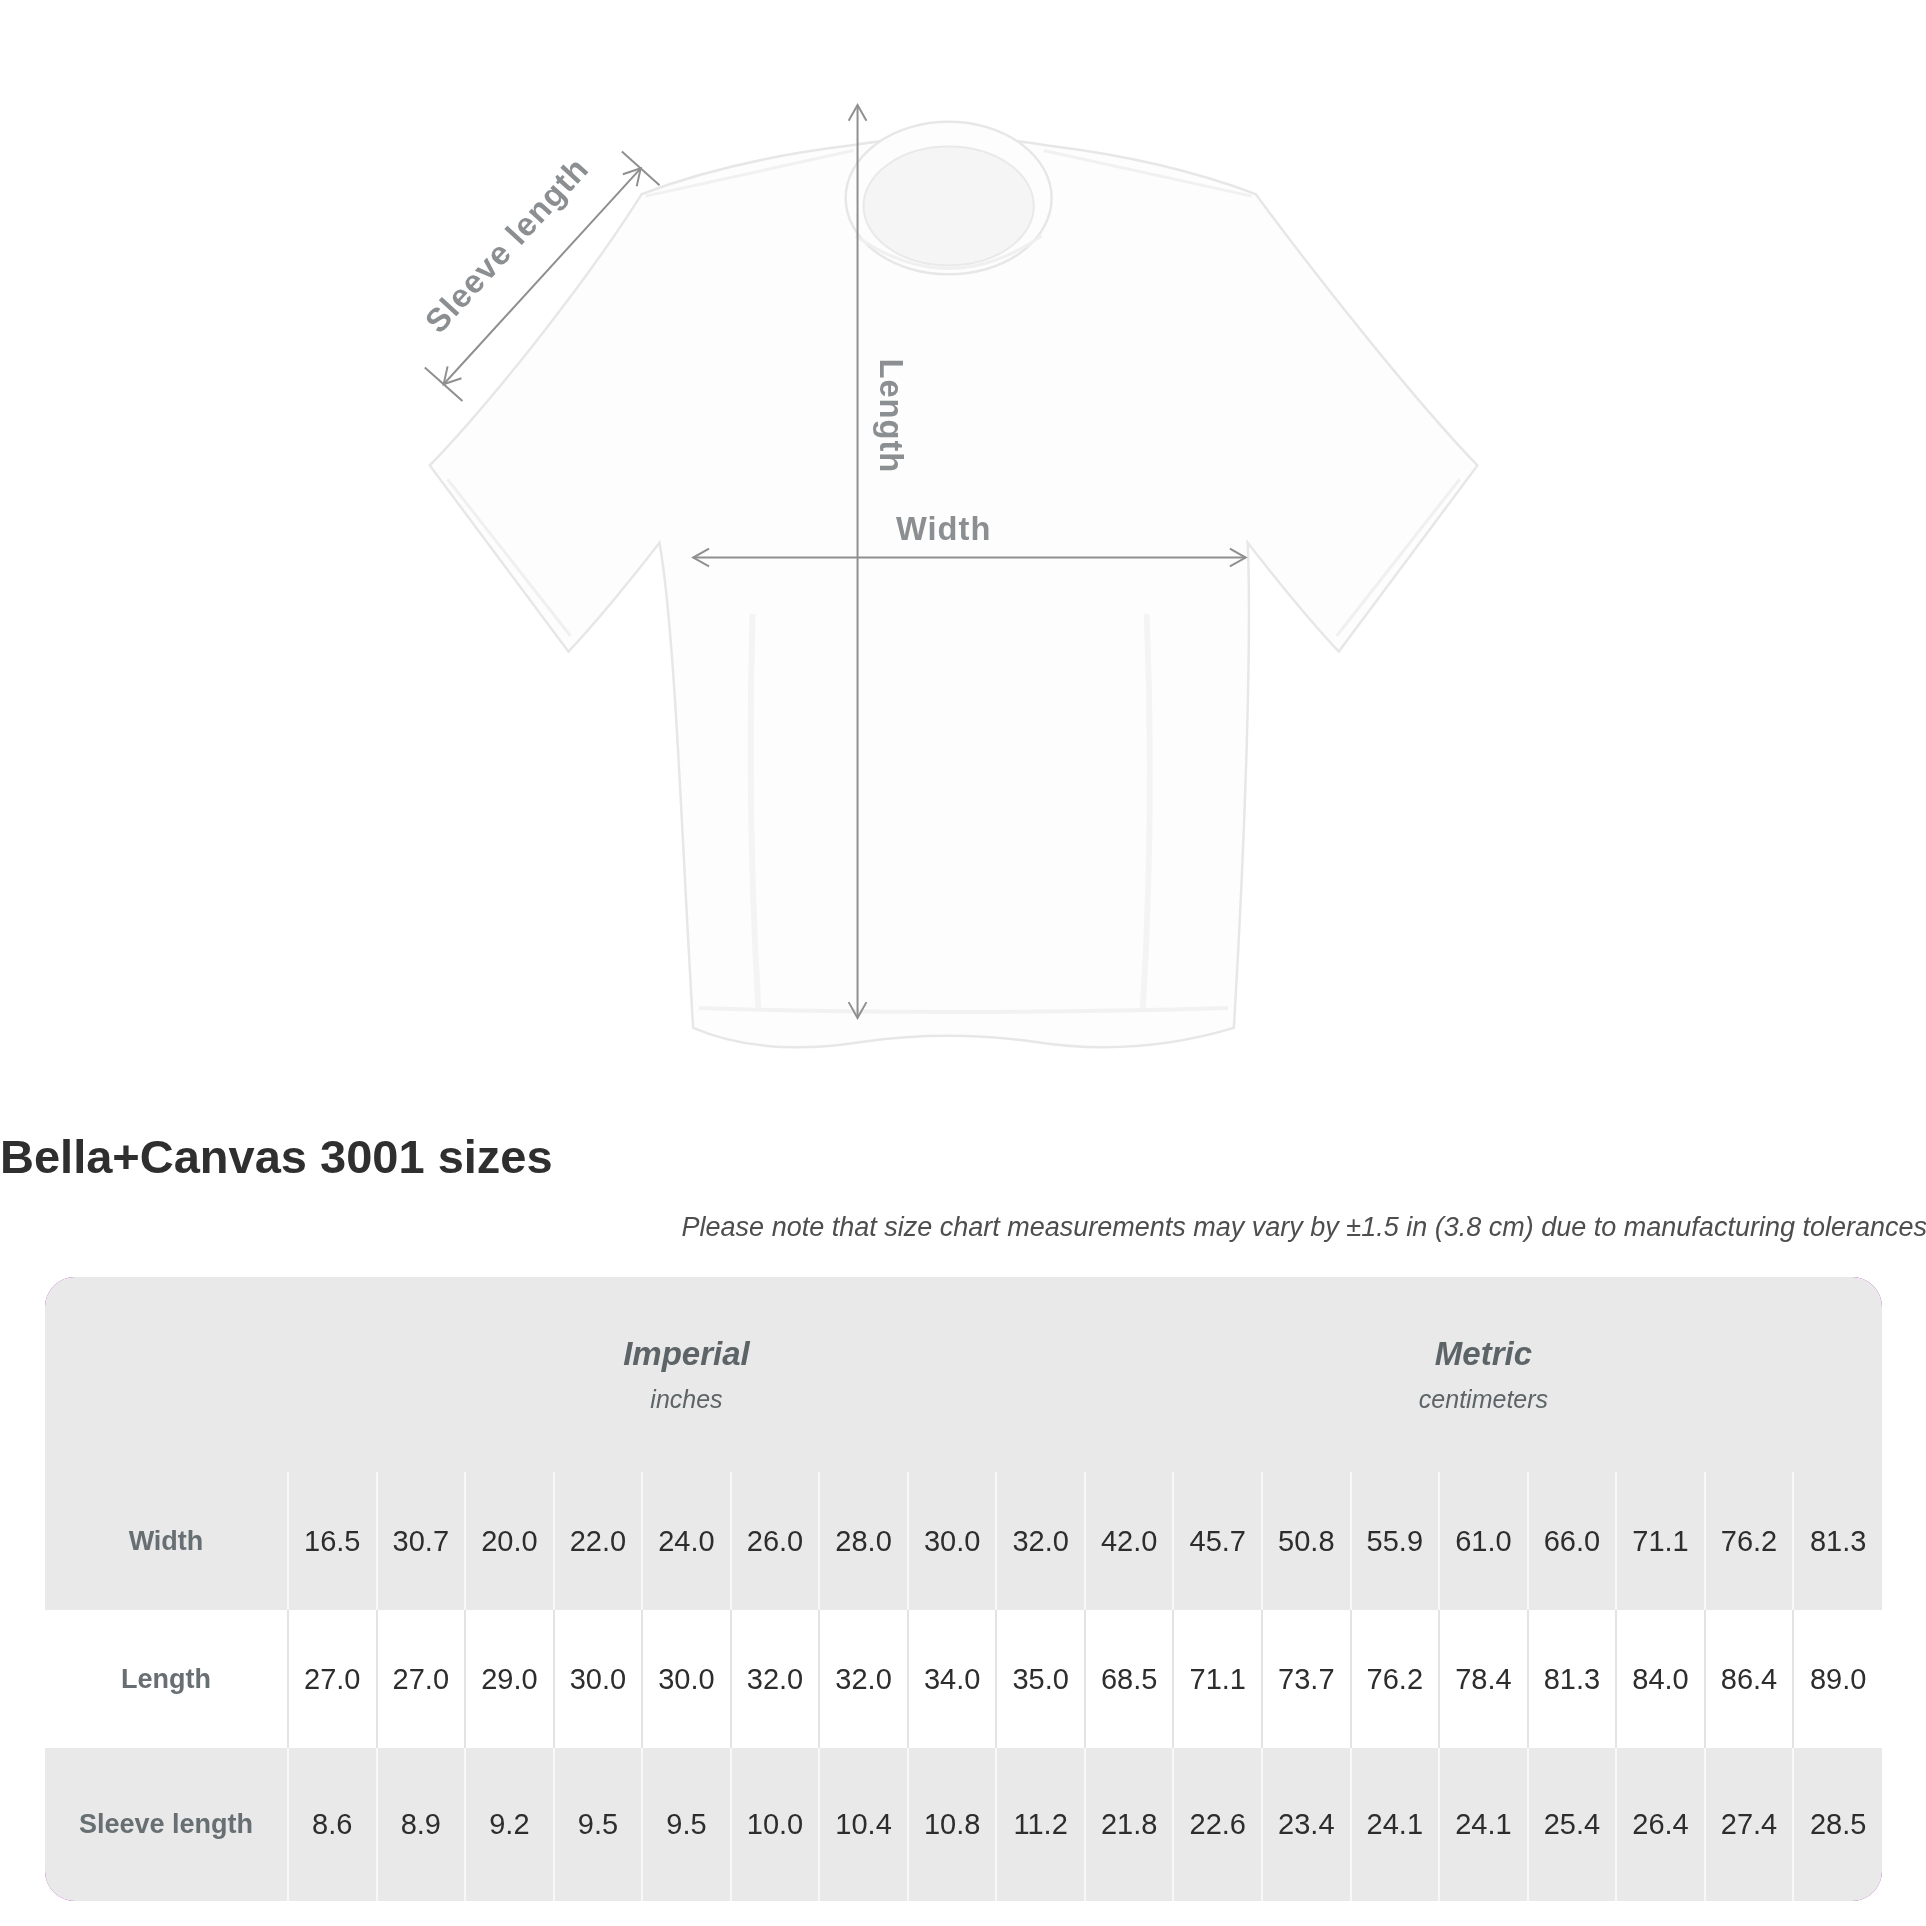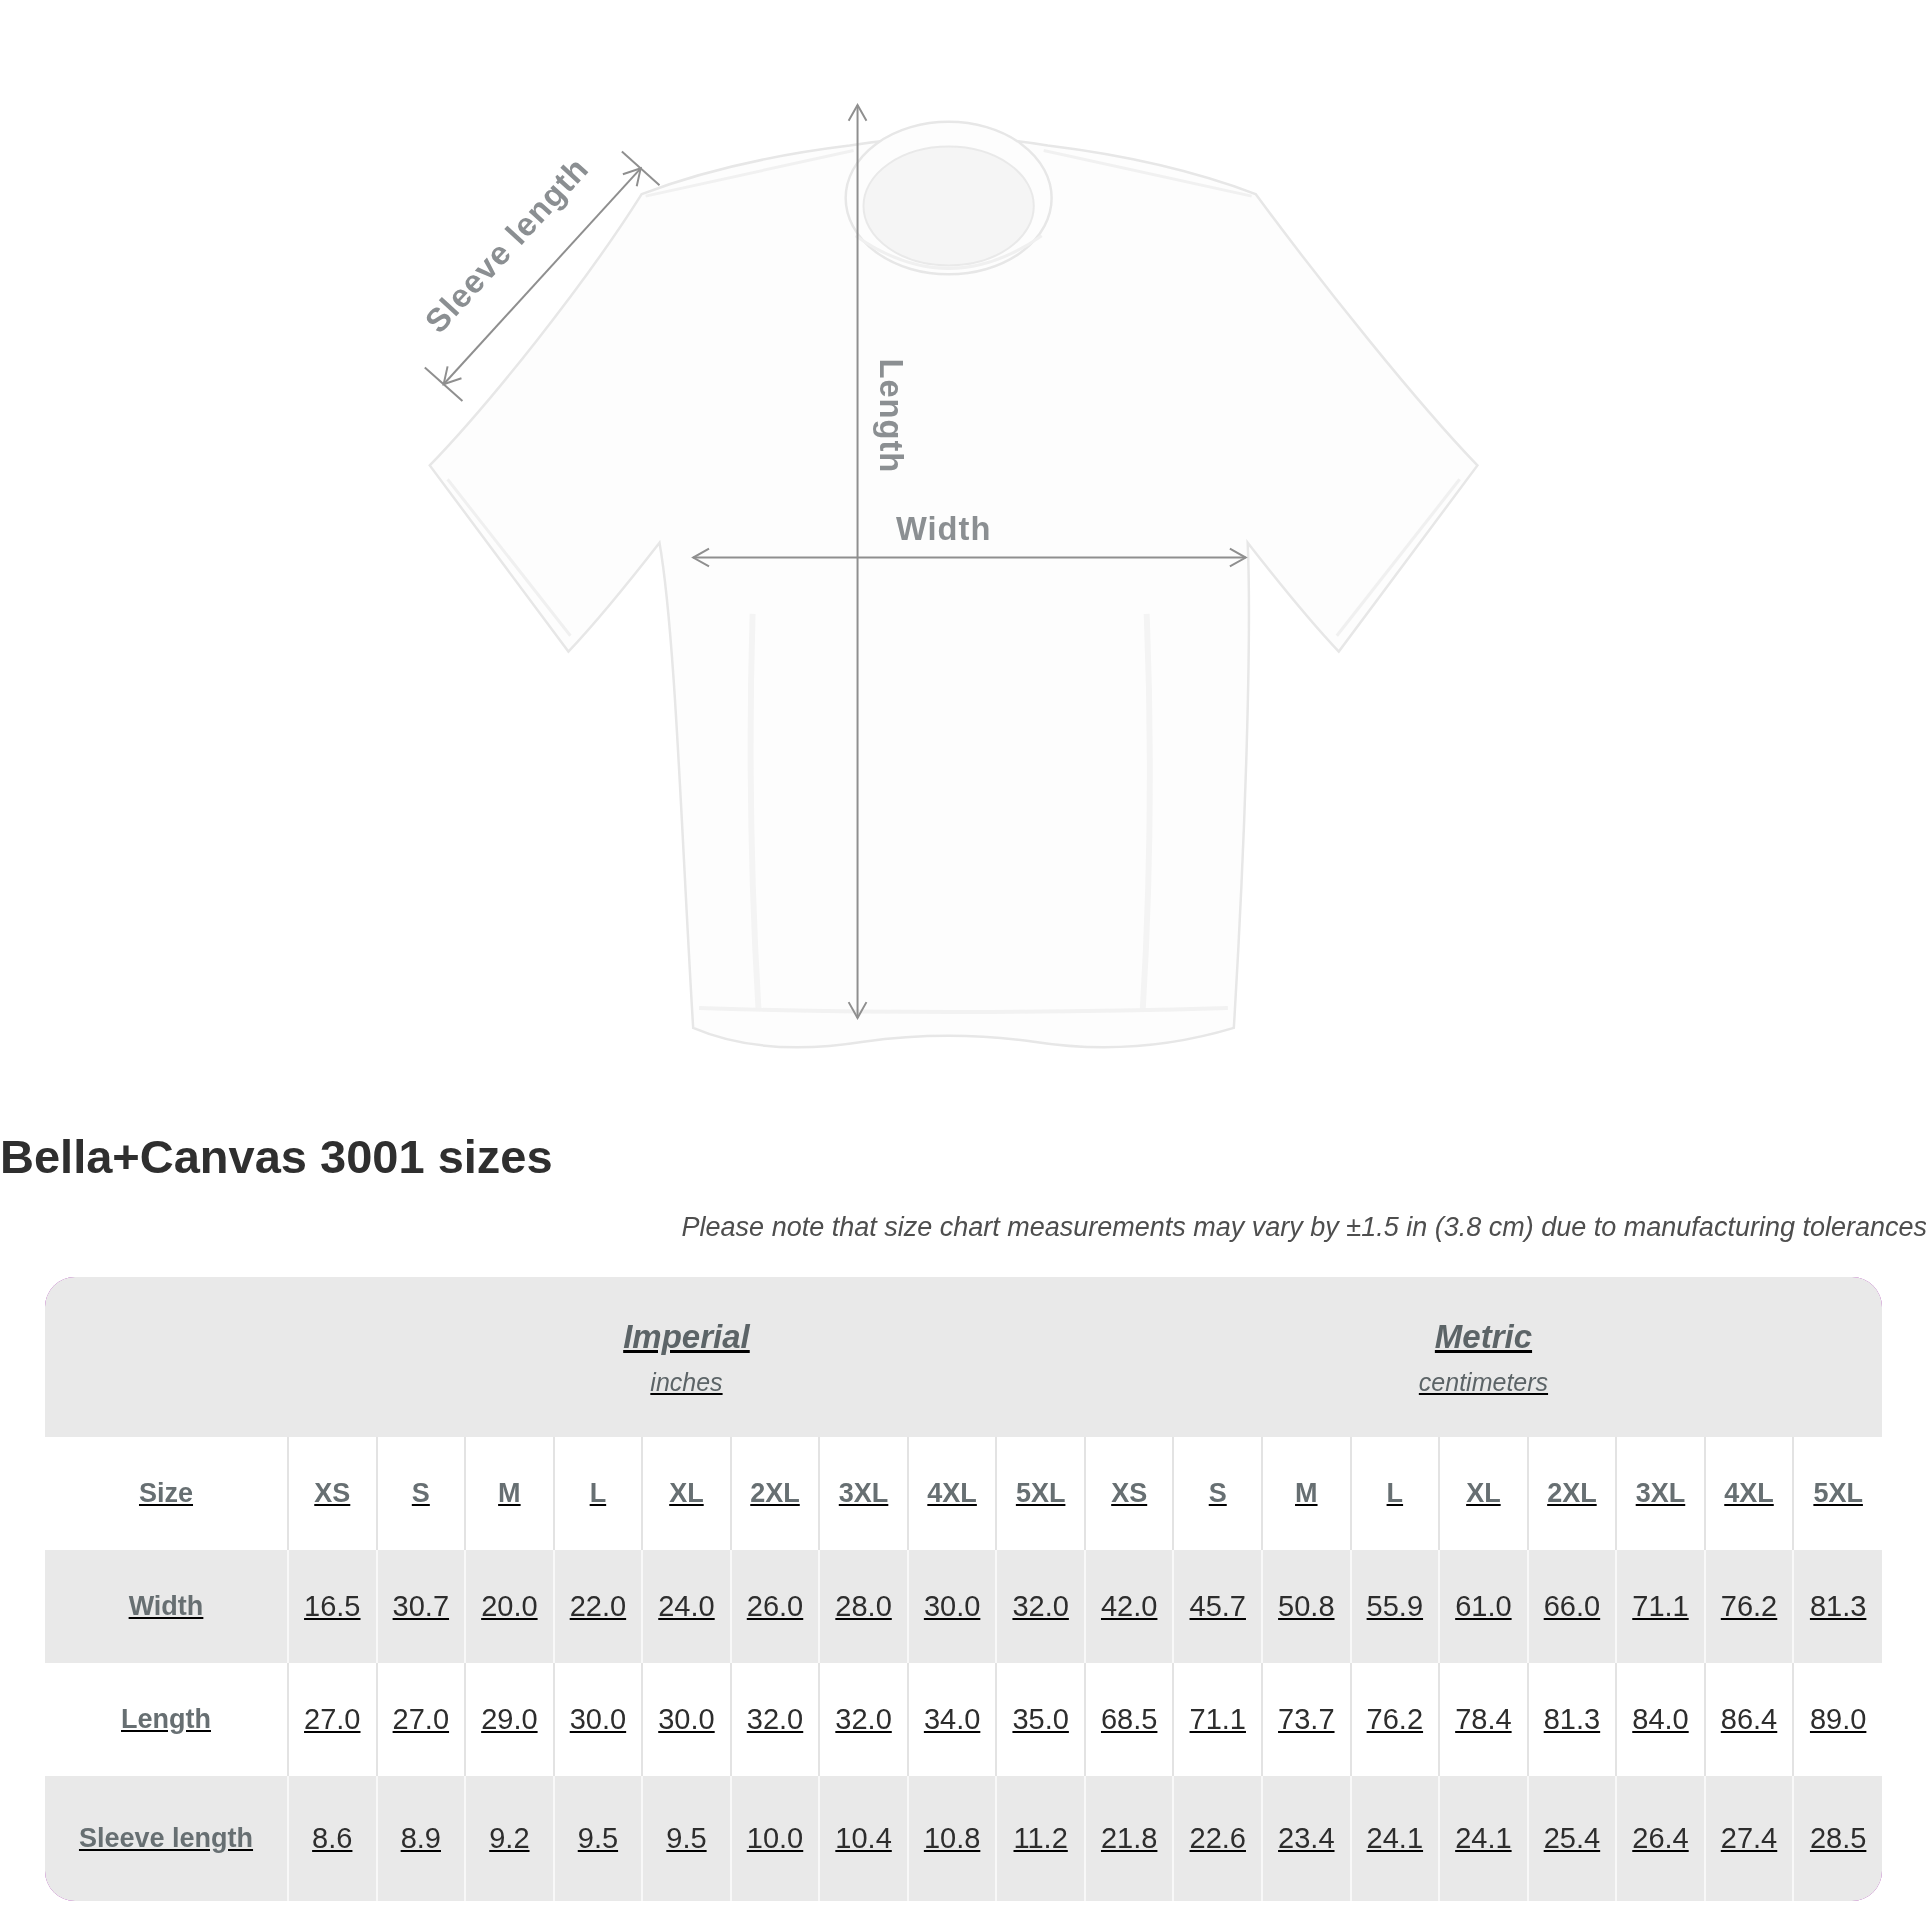--- a/index.html
+++ b/index.html
@@ -16,21 +16,21 @@
     position:absolute;top:1129px;left:0;width:100%;text-align:left;
     font-size:47px;font-weight:bold;color:#2f2f2f;
   }
   .chart-subtitle{
     position:absolute;top:1212px;left:0;width:100%;text-align:right;
     font-size:27px;font-style:italic;color:#4e4e4e;
   }
   
   .card{
     position:absolute;left:45px;top:1277px;width:1837px;height:624px;
-    background:#a21caf;border-radius:30px;overflow:hidden;text-decoration:underline;
+    background:#a21caf;border-radius:30px;overflow:hidden;
   }
   table.size-table{width:100%;height:100%;border-collapse:collapse;table-layout:fixed;}
   table.size-table td,table.size-table th{padding:0;margin:0;text-align:center;vertical-align:middle;}
   tr.row-units{height:160px;}
   tr.row-size{height:113px;}
   tr.row-width{height:113px;}
   tr.row-length{height:113px;}
   tr.row-sleeve{height:125px;}
   tr.row-units td{background:#e9e9e9;}
   tr.white-row th,tr.white-row td{background:#ffffff;}
@@ -140,41 +140,20 @@
         <td colspan="9">
           <div class="unit-name">Imperial</div>
           <div class="unit-sub">inches</div>
         </td>
         <td colspan="9">
           <div class="unit-name">Metric</div>
           <div class="unit-sub">centimeters</div>
         </td>
       </tr>
 
-      <tr class="row-size white-row">
-        <th class="hdr">Size</th>
-        <th class="hdr">XS</th>
-        <th class="hdr">S</th>
-        <th class="hdr">M</th>
-        <th class="hdr">L</th>
-        <th class="hdr">XL</th>
-        <th class="hdr">2XL</th>
-        <th class="hdr">3XL</th>
-        <th class="hdr">4XL</th>
-        <th class="hdr">5XL</th>
-        <th class="hdr">XS</th>
-        <th class="hdr">S</th>
-        <th class="hdr">M</th>
-        <th class="hdr">L</th>
-        <th class="hdr">XL</th>
-        <th class="hdr">2XL</th>
-        <th class="hdr">3XL</th>
-        <th class="hdr">4XL</th>
-        <th class="hdr">5XL</th>
-      </tr>
 
       <tr class="row-width gray-row">
         <th class="rowlbl">Width</th>
         <td class="val">16.5</td>
         <td class="val">30.7</td>
         <td class="val">20.0</td>
         <td class="val">22.0</td>
         <td class="val">24.0</td>
         <td class="val">26.0</td>
         <td class="val">28.0</td>

